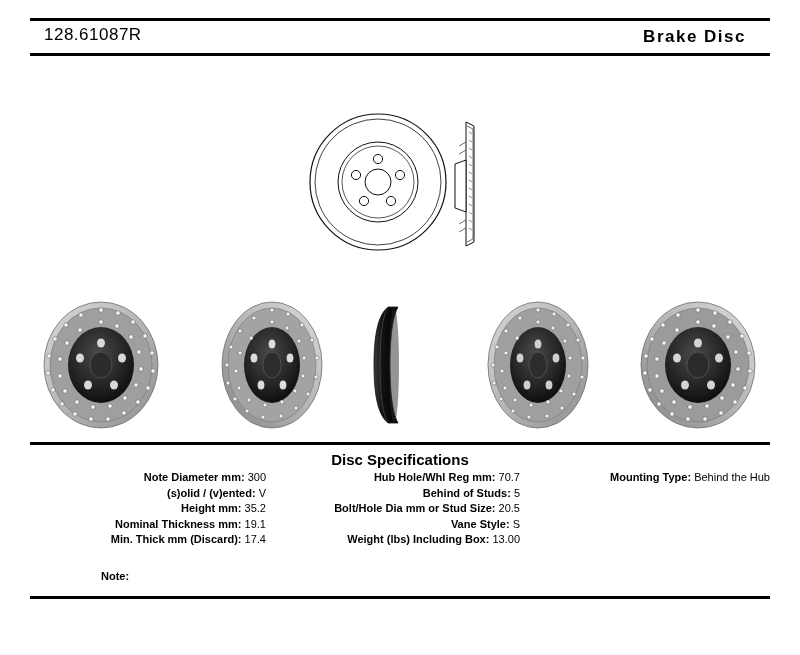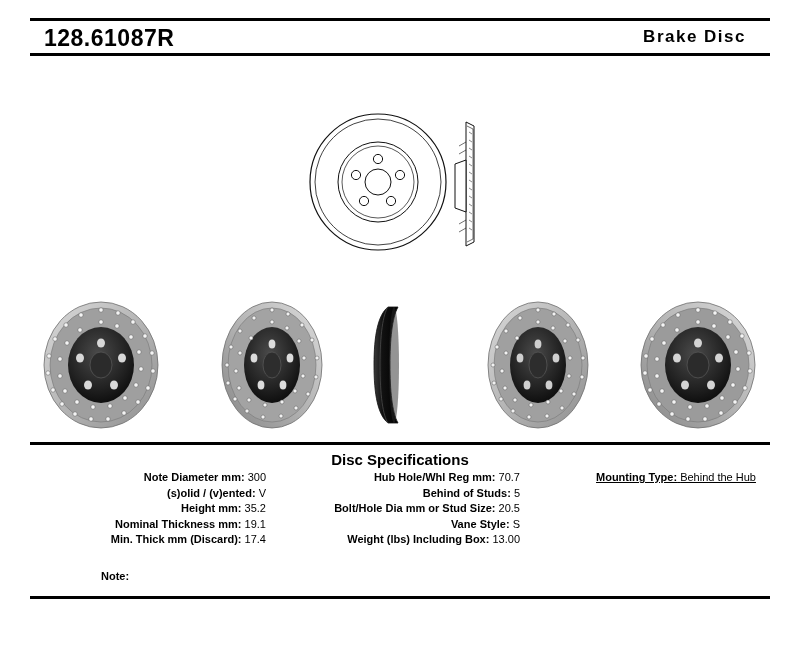--- a/index.html
+++ b/index.html
@@ -31,22 +31,22 @@
     width: 740px;
     height: 38px;
     border-top: 3px solid #000;
     border-bottom: 3px solid #000;
     box-sizing: border-box;
   }
   .header-part {
     position: absolute;
     left: 14px;
     top: 4px;
-    font-size: 23px;
-    font-weight: bold;
+    font-size: 17px;
+    font-weight: normal;
     letter-spacing: 0.5px;
   }
   .header-type {
     position: absolute;
     right: 24px;
     top: 6px;
     font-size: 17px;
     font-weight: bold;
     letter-spacing: 1.5px;
   }
@@ -94,21 +94,21 @@
     width: 740px;
     height: 110px;
     font-size: 11px;
   }
   .col {
     position: absolute;
     top: 0;
   }
   .col-left  { left: 0px;   width: 236px; text-align: right; }
   .col-mid   { left: 240px; width: 250px; text-align: right; }
-  .col-right { left: 536px; width: 220px; text-align: center; text-decoration: underline; }
+  .col-right { left: 520px; width: 220px; text-align: right; }
 
   .spec-line {
     line-height: 15.5px;
     white-space: nowrap;
   }
   .spec-line b { font-weight: bold; }
 
   .note {
     position: absolute;
     left: 93px;

